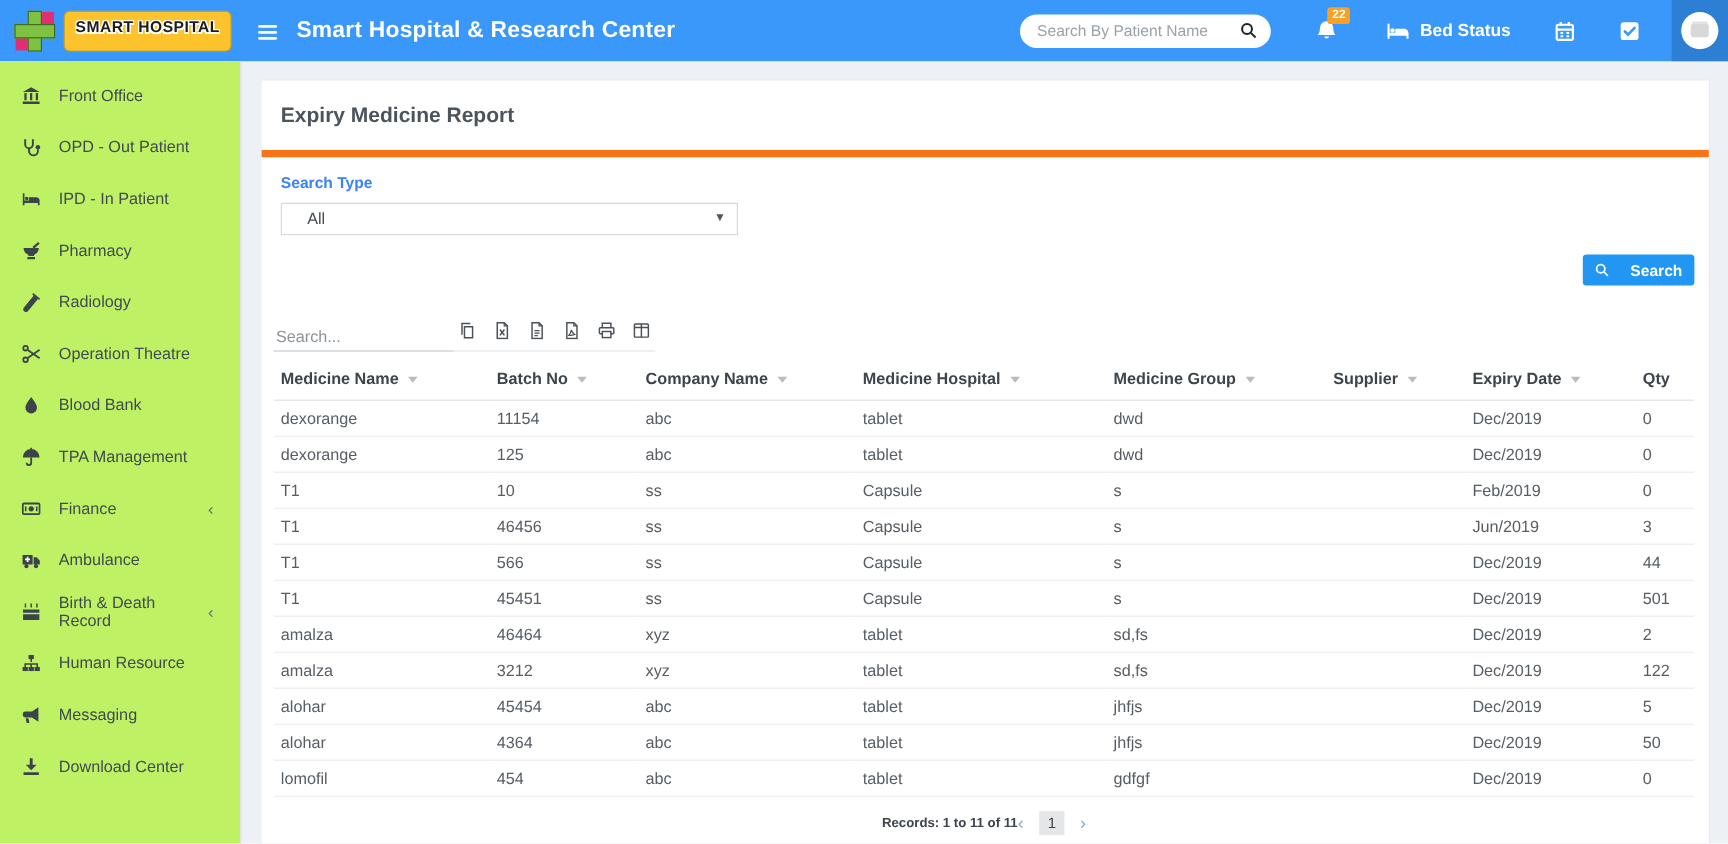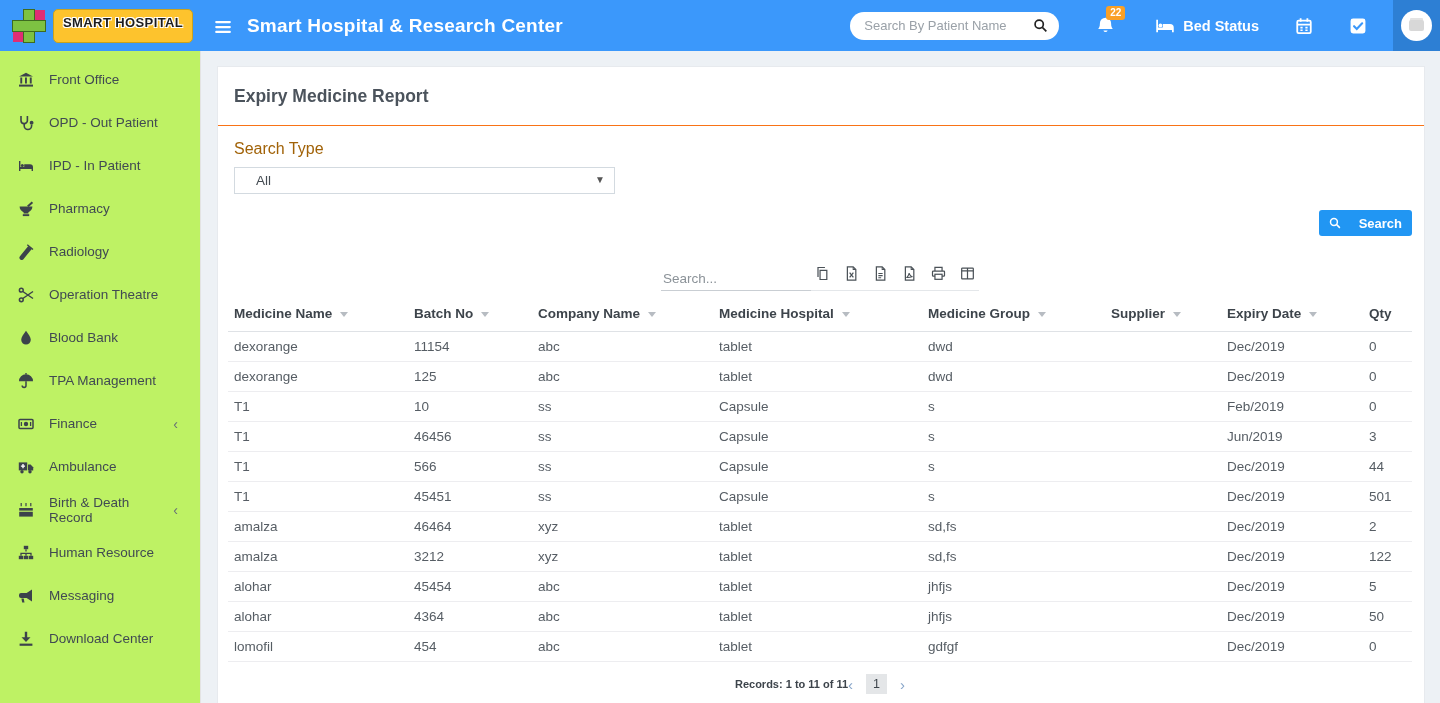--- a/index.html
+++ b/index.html
@@ -43,31 +43,31 @@
   .layout{display:flex;height:652px}
   .sidebar{width:201px;flex:0 0 201px;background:#bef264;border-right:1px solid #e3e3e3;padding-top:7px}
   .side-item{height:43px;display:flex;align-items:center;padding:0 16px 0 18px;cursor:pointer;color:#414a52}
   .side-item .s-icon{width:17px;height:17px;flex:0 0 17px;color:#3c434b;display:flex;align-items:center}
   .side-item .s-icon svg{width:16px;height:16px}
   .side-item .s-label{margin-left:14px;font-size:13.5px}
   .side-item .s-chev{margin-left:auto;color:#676f77;font-size:14px;line-height:1;padding-right:6px}
 
   .content{flex:1;padding:15px 15px 0 16px;overflow:hidden}
   .card{background:#fff;border:1px solid #e7eaee;height:650px}
-  .card-title{padding:19px 16px 18px;font-size:17.5px;color:#4b535c;border-bottom:1px solid #f97316}
+  .card-title{padding:19px 16px 18px;font-size:17.5px;color:#4b535c;border-bottom:6px solid #f97316}
 
   .filter{padding:14px 16px 0}
-  .filter-label{font-size:16px;font-weight:400;color:#a16207}
+  .filter-label{font-size:13px;font-weight:700;color:#3b82f6}
   .select-box{position:relative;margin-top:9px;width:381px;height:27px;border:1px solid #d3dae0;background:#fff;display:flex;align-items:center;padding-left:21px;font-size:13.5px;color:#454c53;cursor:pointer}
   .select-box .arrow{position:absolute;right:9px;top:6px;font-size:10px;color:#555}
   .btn-row{display:flex;justify-content:flex-end;margin:16px 12px 0 0}
   .search-btn{display:flex;align-items:center;gap:18px;background:var(--button-blue);color:#fff;border:none;border-radius:3px;height:26px;padding:0 10px;font-size:13px;font-weight:700;cursor:pointer;font-family:inherit}
   .search-btn svg{width:12px;height:12px}
 
-  .toolbar{display:flex;justify-content:center;align-items:flex-end;margin:30px 12px 0 10px}
+  .toolbar{display:flex;justify-content:flex-start;align-items:flex-end;margin:30px 12px 0 10px}
   .tbl-search{border:none;border-bottom:1px solid #c9ced3;width:150px;font-size:13.5px;padding:4px 2px;color:#555;outline:none;font-family:inherit}
   .tbl-search::placeholder{color:#8b9298}
   .export-group{display:flex;gap:10px;border-bottom:1px solid #e4e7ea;padding:0 2px 9px}
   .export-group button{background:none;border:none;padding:0 2px;color:#4a5157;cursor:pointer}
   .export-group svg{width:15px;height:15px;display:block}
 
   .table-wrap{margin:6px 12px 0 10px}
   table{width:100%;border-collapse:collapse;table-layout:fixed}
   th{font-size:13.5px;font-weight:700;color:#3d444b;text-align:left;padding:9px 6px 10px;border-bottom:1px solid #dfe2e6;cursor:pointer;white-space:nowrap}
   th:nth-child(1){width:180px}th:nth-child(2){width:124px}th:nth-child(3){width:181px}

